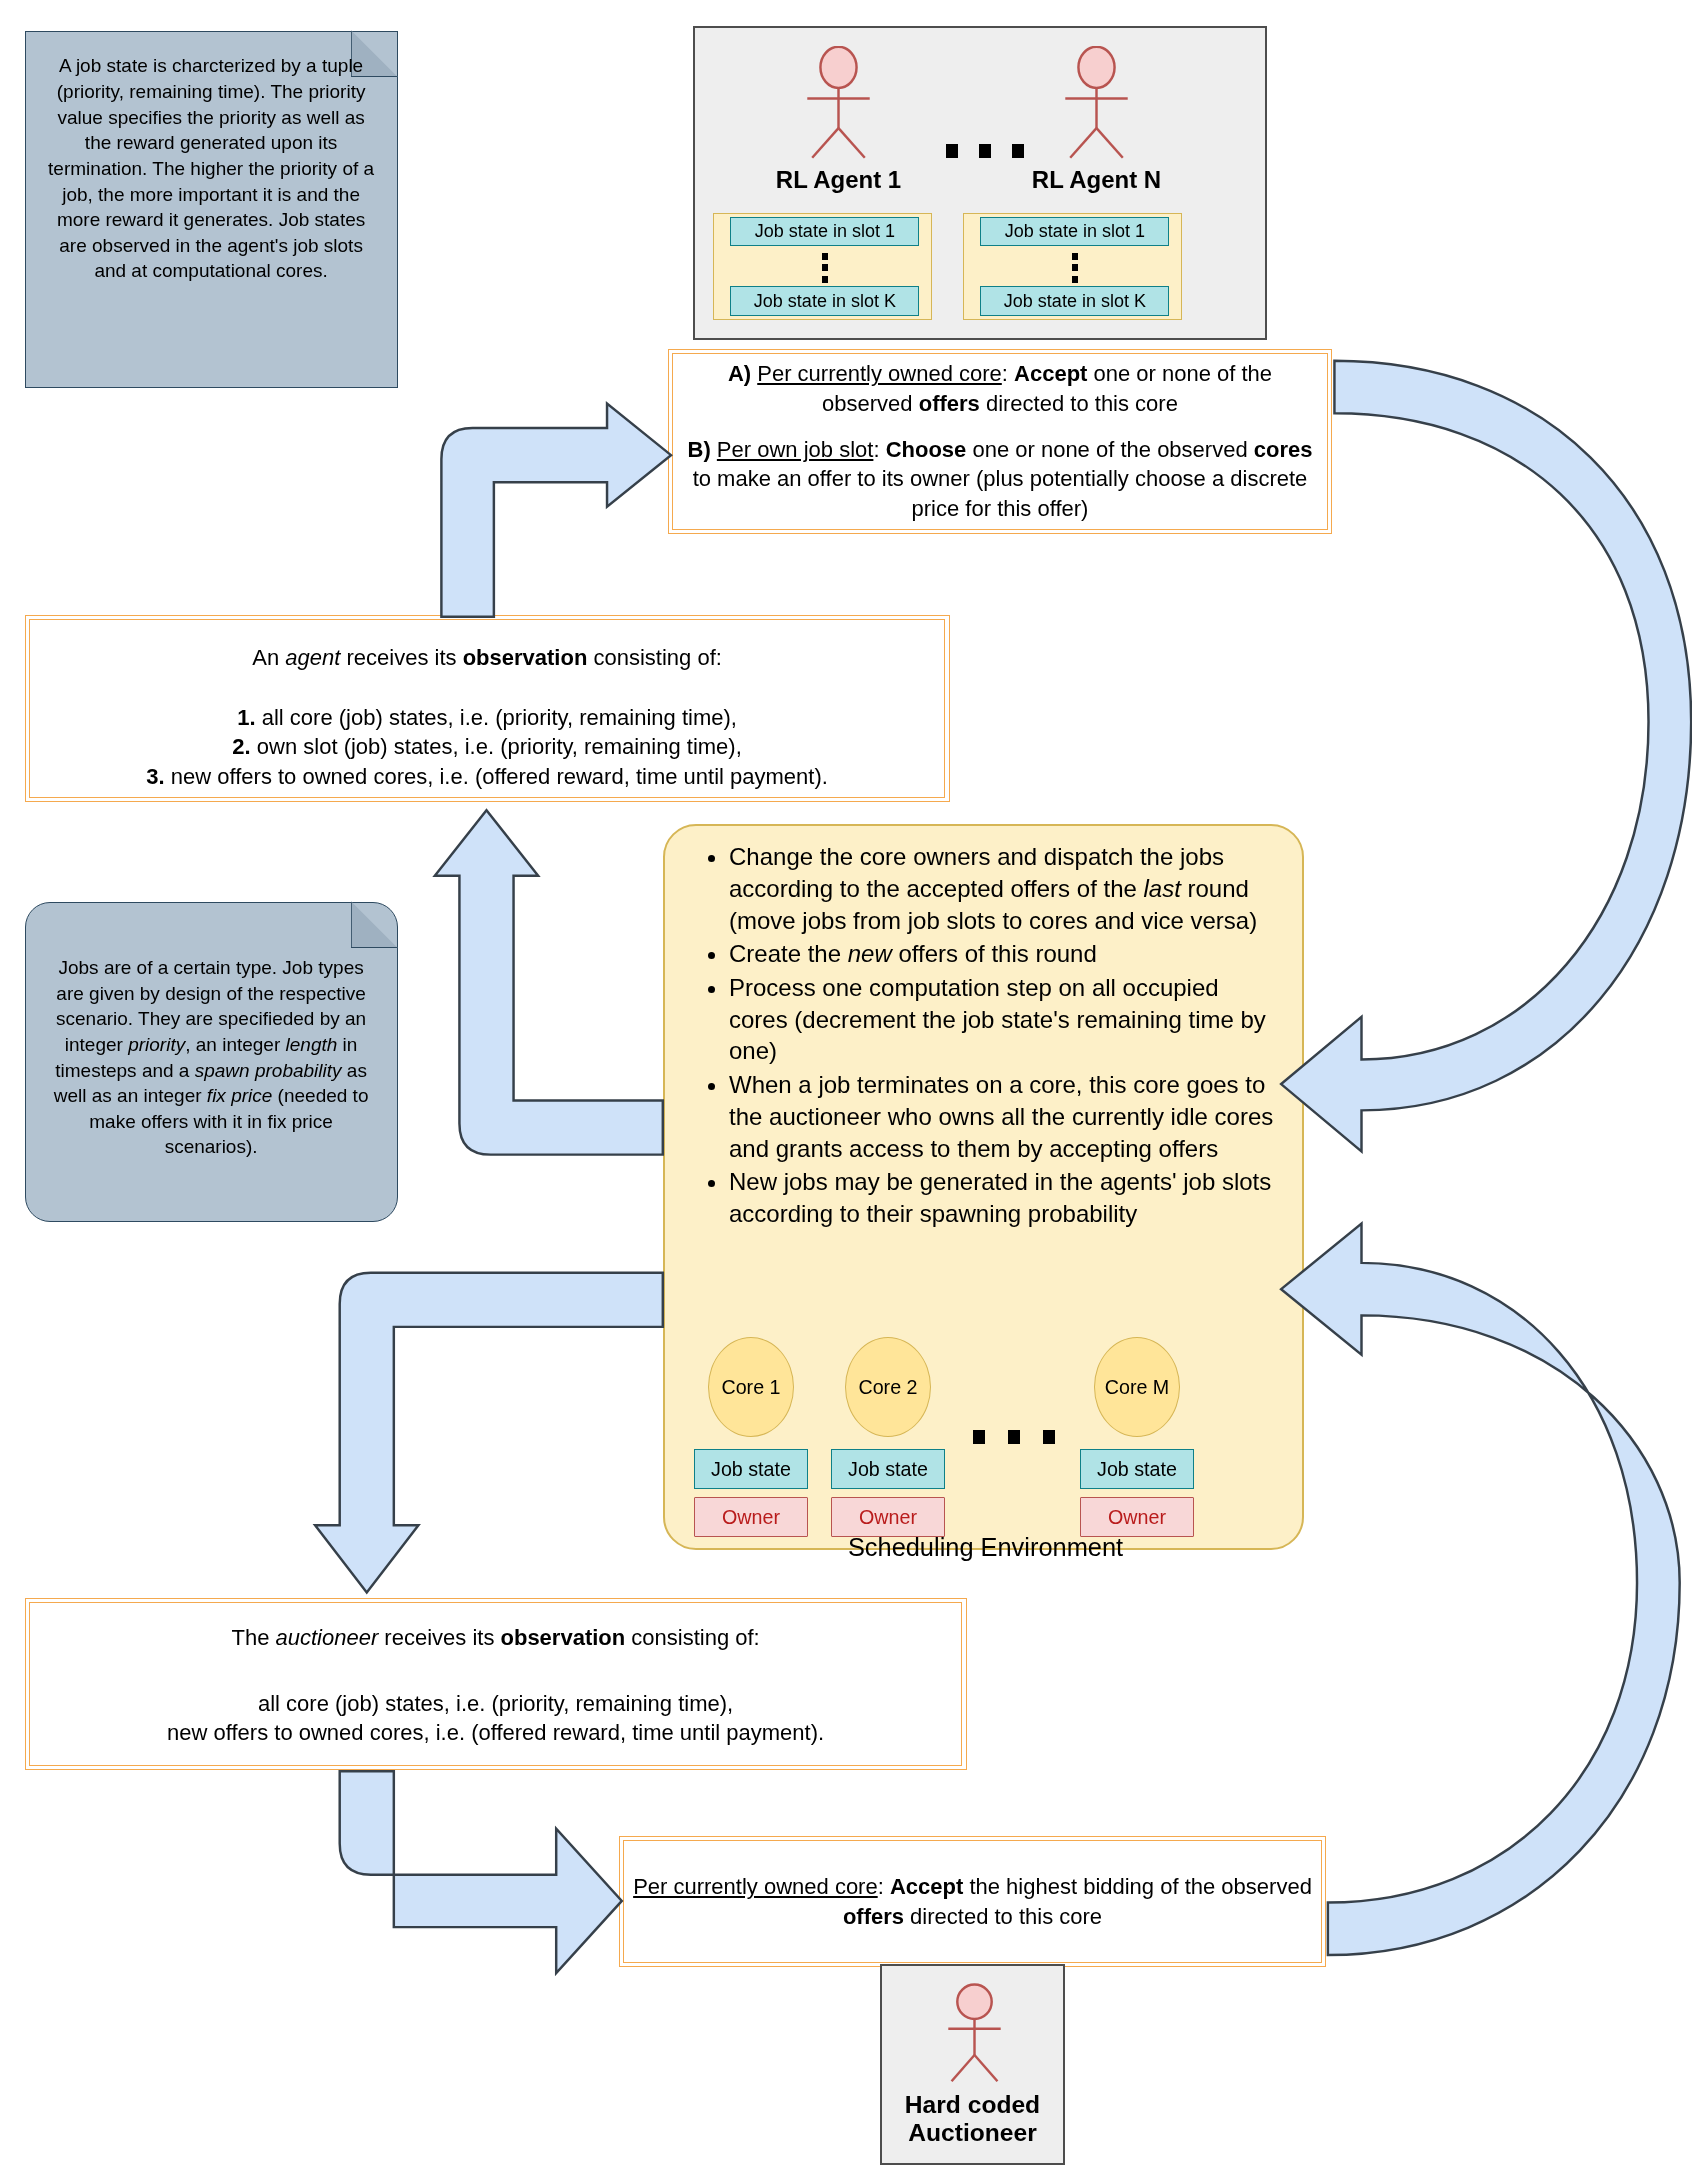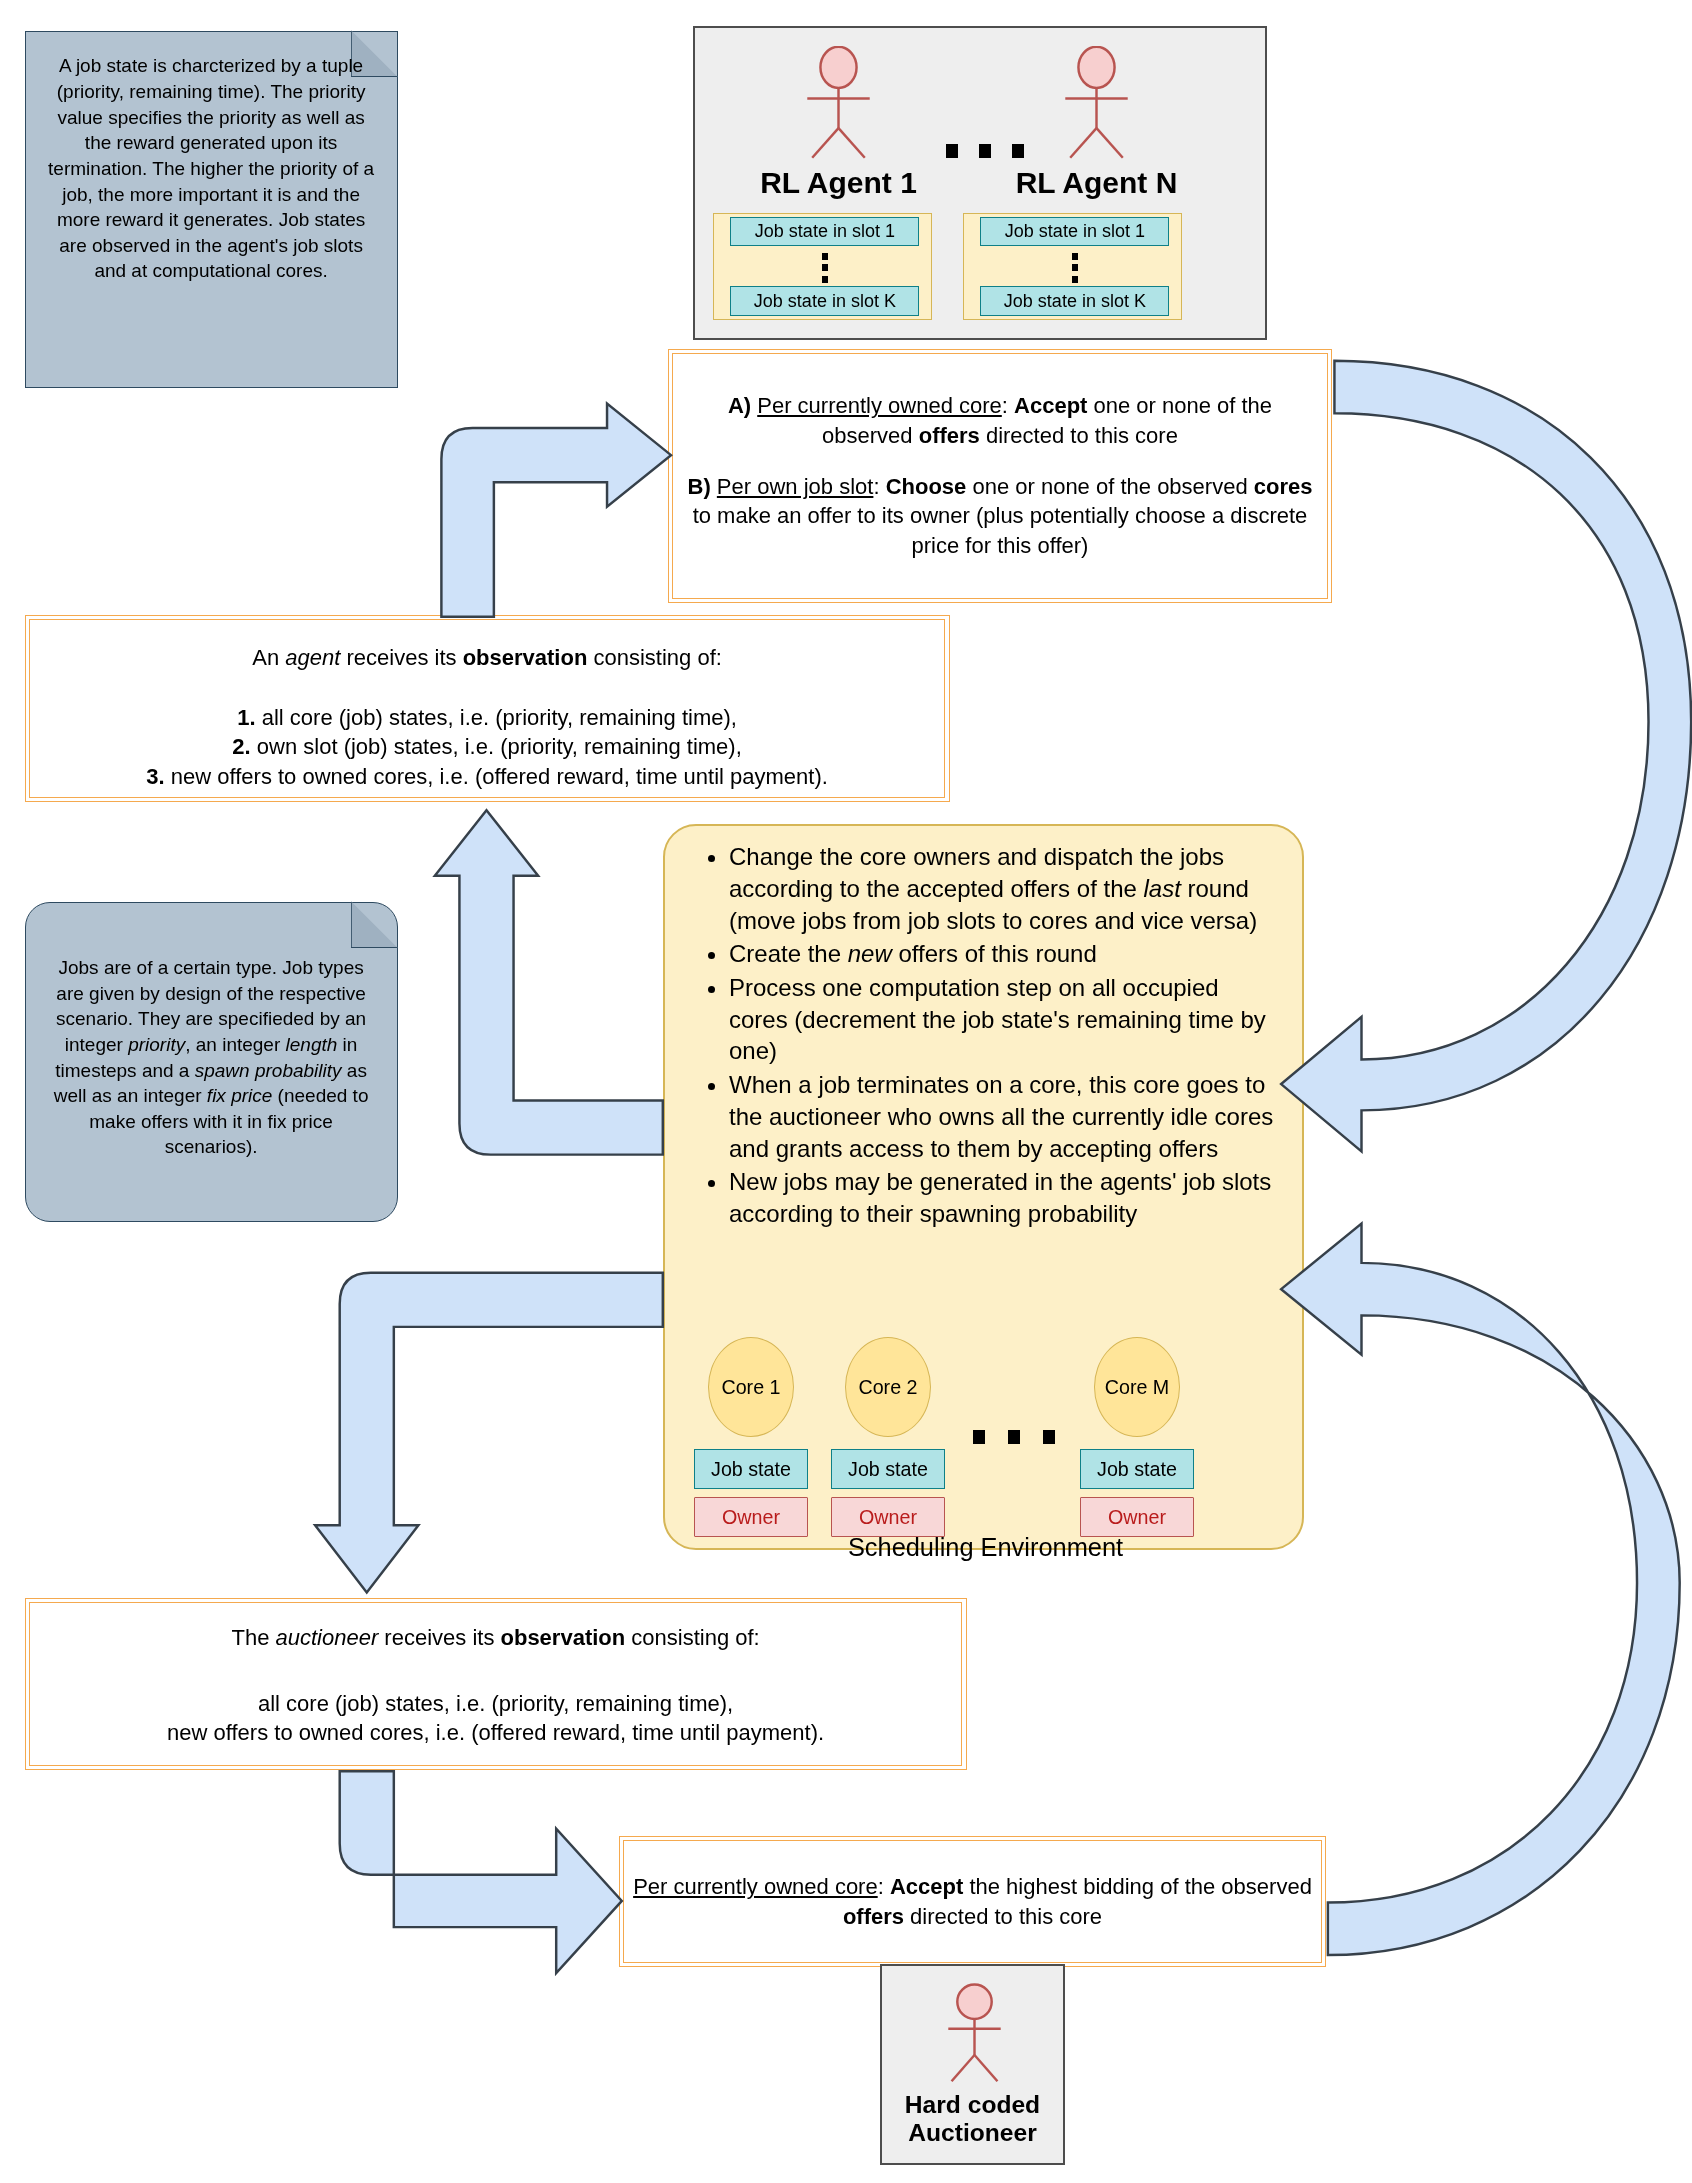--- a/index.html
+++ b/index.html
@@ -20,21 +20,21 @@
     background:#9fb1c1;
     border-left:1.6px solid #2e4a60;border-bottom:1.6px solid #2e4a60;
     clip-path:polygon(0 0,100% 100%,0 100%);
   }
   .note-inner{position:relative;z-index:2;}
 
   
   .agentbox{background:#eeeeee;border:2.5px solid #4d4d4d;}
   .actor{position:absolute;}
   .actor-name{
-    position:absolute;text-align:center;font-weight:bold;font-size:30px;color:#000;
+    position:absolute;text-align:center;font-weight:bold;font-size:24px;color:#000;
     white-space:nowrap;
   }
   .slotpanel{position:absolute;background:#fdf0c8;border:1.6px solid #d6b656;}
   .jobstate{
     background:#b0e3e6;border:1.6px solid #0e8088;color:#000;
     font-size:18px;text-align:center;line-height:1;
     display:flex;align-items:center;justify-content:center;
   }
   .vdots{position:absolute;display:flex;flex-direction:column;align-items:center;justify-content:space-between;}
   .vdots i{display:block;width:6.6px;height:6.6px;background:#000;}
@@ -153,21 +153,21 @@
       <div class="abs jobstate" style="left:16.4px;top:2.5px;width:189px;height:29.5px;">Job state in slot 1</div>
       <div class="vdots" style="left:107px;top:39px;width:8.2px;height:29.5px;">
           <i></i>
           <i></i>
           <i></i>
         </div>
       <div class="abs jobstate" style="left:16.4px;top:72px;width:189px;height:29.5px;">Job state in slot K</div>
     </div>
   </div>
 
-  <div class="abs obox" style="left:668px;top:349px;width:664px;height:254px;">
+  <div class="abs obox" style="left:668px;top:349px;width:664px;height:185px;">
     <div class="inner">
       <div>
         <span class="b">A)</span><span> </span><span class="u">Per currently owned core</span><span>: </span><span class="b">Accept</span><span> one or none of the observed </span><span class="b">offers</span><span> directed to this core</span>
       </div>
       <div class="sp"></div>
       <div>
         <span class="b">B)</span><span> </span><span class="u">Per own job slot</span><span>: </span><span class="b">Choose</span><span> one or none of the observed </span><span class="b">cores</span><span> to make an offer to its owner (plus potentially choose a discrete price for this offer)</span>
       </div>
     </div>
   </div>

